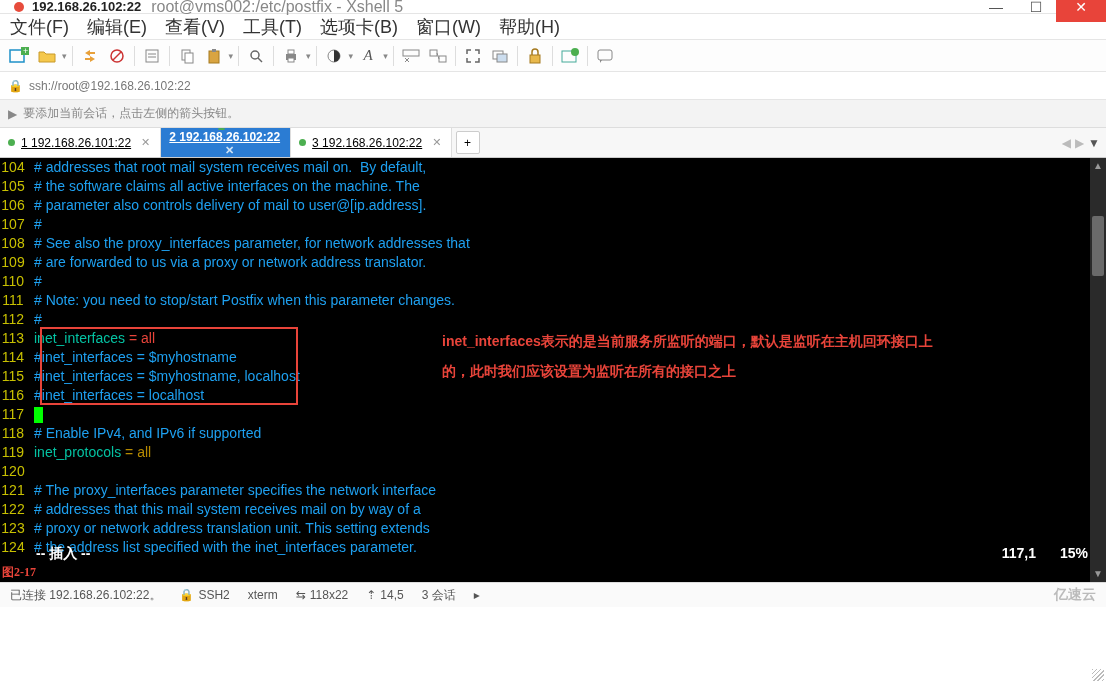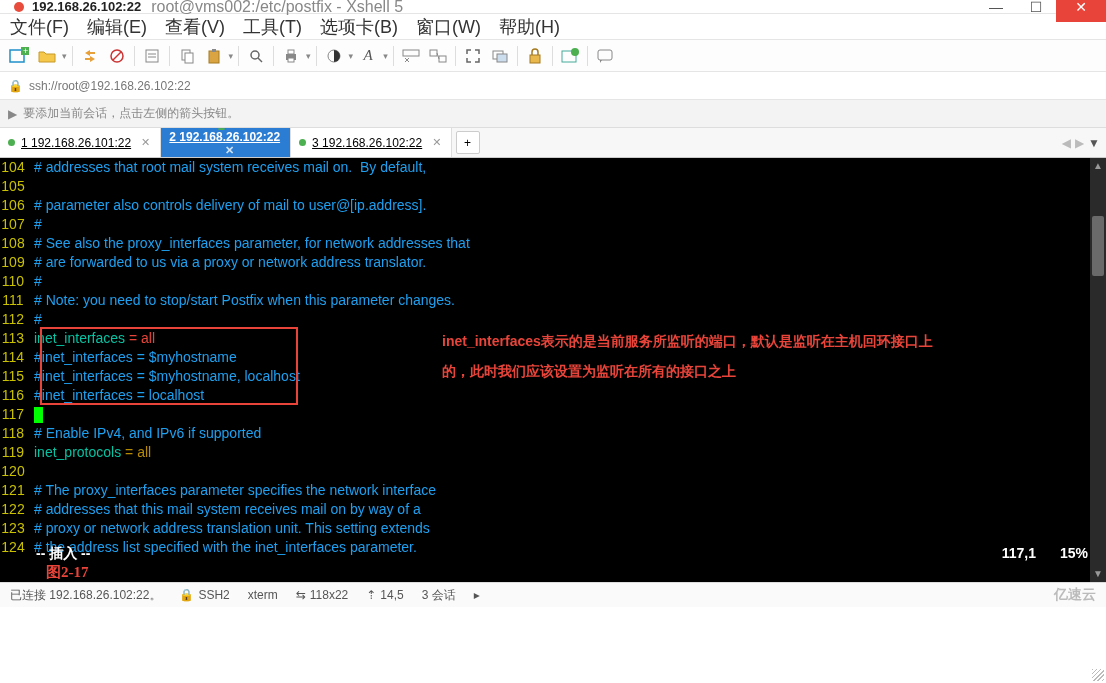--- a/index.html
+++ b/index.html
@@ -49,21 +49,21 @@
 .term .row { display:flex; white-space:pre; }
 .term .ln { width:34px; color:#c8c000; text-align:center; padding-right:8px; }
 .term .cmt { color:#1ea0f0; }
 .term .kw { color:#04c2a2; }
 .term .val { color:#b58900; }
 .term .valr { color:#e8443a; }
 .term .cursor { display:inline-block; width:9px; height:16px; background:#0f0; vertical-align:middle; }
 .term .status { color:#fff; font-weight:bold; padding-left:4px;margin-left:32px; }
 .term .status-right { position:absolute; right:70px; bottom:19px; color:#fff; font-weight:bold;margin-top:32px; }
 .term .status-pct { position:absolute; right:18px; bottom:19px; color:#fff; font-weight:bold; }
-.term .fig { position:absolute; left:2px; bottom:0; color:#e8443a; font-weight:bold; font-family:"Microsoft YaHei"; font-size:15px;margin-left:44px; }
+.term .fig { position:absolute; left:2px; bottom:0; color:#e8443a; font-weight:bold; font-family:"Microsoft YaHei"; font-size:12px; }
 .term .annot { position:absolute; left:442px; top:168px; color:#e8443a; font-weight:bold; font-size:14px; font-family:"Microsoft YaHei"; line-height:30px; }
 .term .redbox { position:absolute; left:40px; top:169px; width:258px; height:78px; border:2px solid #e8443a; pointer-events:none;}
 .scrollbar { position:absolute; right:0; top:0; width:16px; height:424px; background:#2a2a2a; }
 .scrollbar .thumb { position:absolute; left:2px; width:12px; top:58px; height:60px; background:#6a6a6a; border-radius:2px; }
 .scrollbar .arr { position:absolute; left:0; width:16px; height:16px; color:#999; text-align:center; font-size:10px; line-height:16px;}
 .scrollbar .arr.up{top:0;} .scrollbar .arr.dn{bottom:0;}
 
 
 .statusbar { height:25px; display:flex; align-items:center; padding:0 10px; font-size:12px; color:#555; border-top:1px solid #ddd; background:#fafafa; }
 .statusbar .cell { margin-left:18px; display:flex; align-items:center; gap:4px; }
@@ -253,21 +253,21 @@
   <div class="navarrows">
     <span>◀</span>
     <span>▶</span>
     <span class="down">▼</span>
   </div>
 </div>
 
 <div class="term-wrap">
 <div class="term" id="term">
       <div class="row"><span class="ln">104</span><span class="cmt"># addresses that root mail system receives mail on.  By default,</span></div>
-      <div class="row"><span class="ln">105</span></div>
+      <div class="row"><span class="ln">105</span><span class="cmt"># the software claims all active interfaces on the machine. The</span></div>
       <div class="row"><span class="ln">106</span><span class="cmt"># parameter also controls delivery of mail to user@[ip.address].</span></div>
       <div class="row"><span class="ln">107</span><span class="cmt">#</span></div>
       <div class="row"><span class="ln">108</span><span class="cmt"># See also the proxy_interfaces parameter, for network addresses that</span></div>
       <div class="row"><span class="ln">109</span><span class="cmt"># are forwarded to us via a proxy or network address translator.</span></div>
       <div class="row"><span class="ln">110</span><span class="cmt">#</span></div>
       <div class="row"><span class="ln">111</span><span class="cmt"># Note: you need to stop/start Postfix when this parameter changes.</span></div>
       <div class="row"><span class="ln">112</span><span class="cmt">#</span></div>
       <div class="row"><span class="ln">113</span><span><span class="kw">inet_interfaces </span><span class="valr">= all</span></span></div>
       <div class="row"><span class="ln">114</span><span><span class="cmt">#inet_interfaces </span><span class="cmt">= $myhostname</span></span></div>
       <div class="row"><span class="ln">115</span><span><span class="cmt">#inet_interfaces </span><span class="cmt">= $myhostname, localhost</span></span></div>

